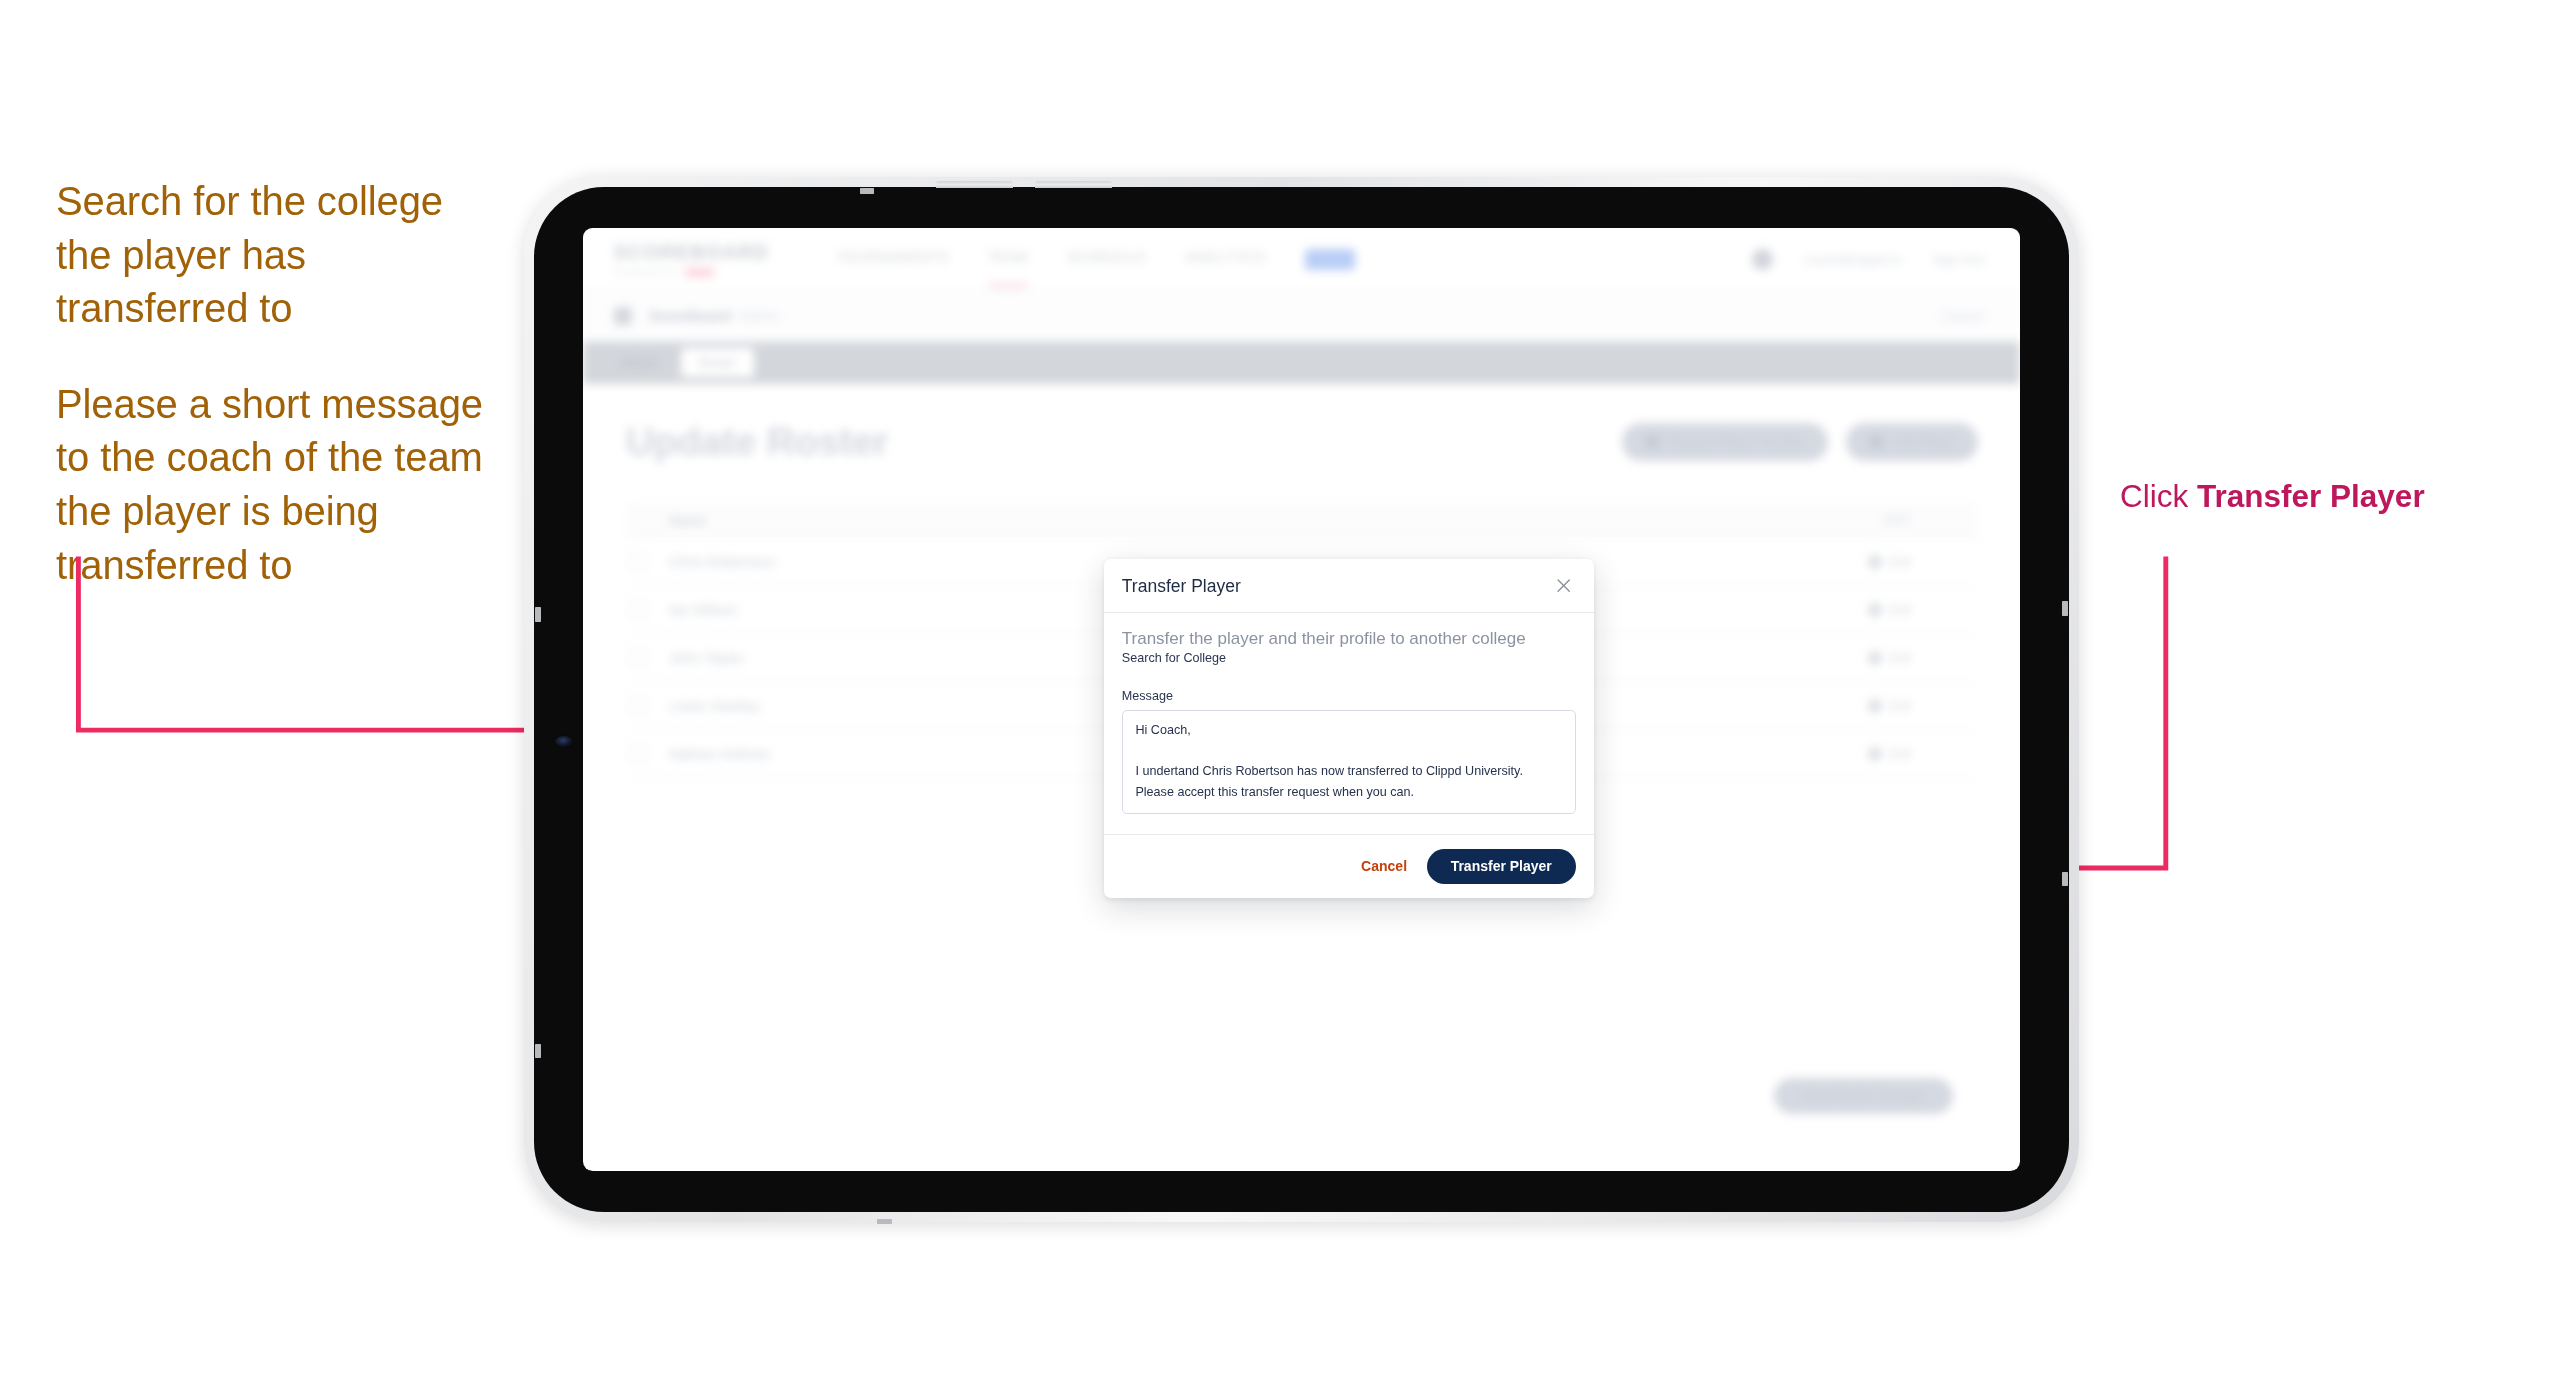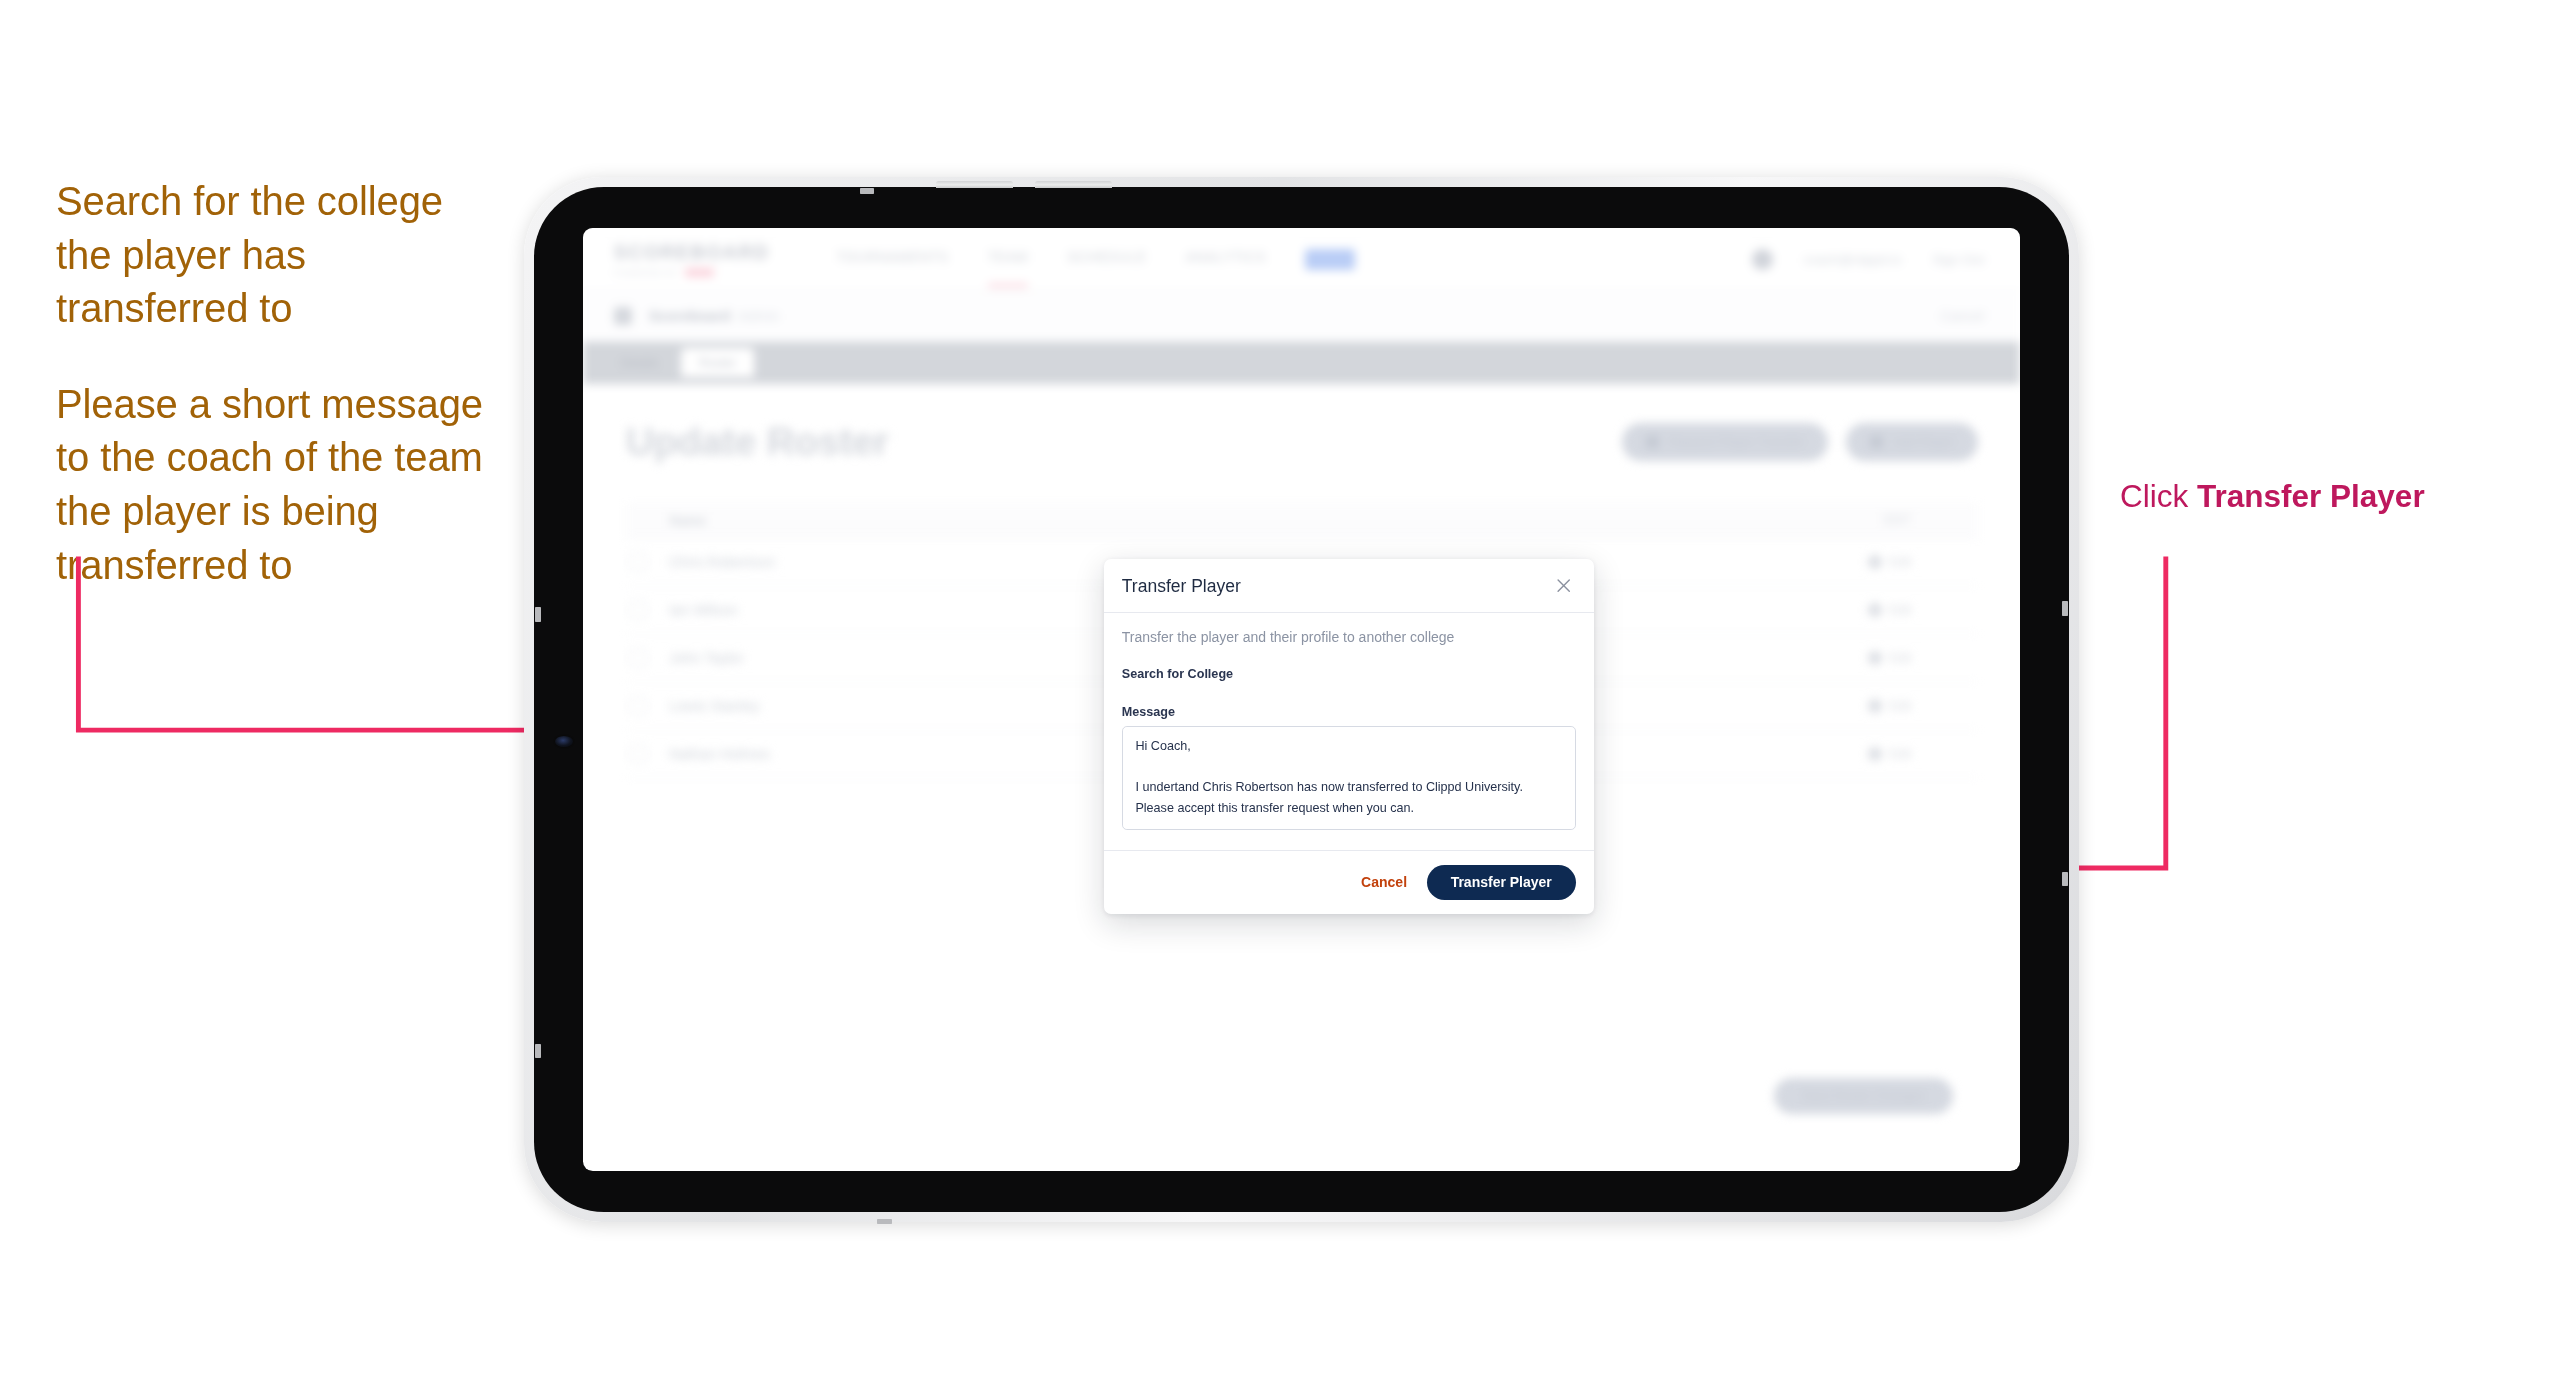--- a/index.html
+++ b/index.html
@@ -317,28 +317,28 @@
   .modal-close {
     margin-left: auto;
     width: 24px; height: 24px;
     display: flex; align-items: center; justify-content: center;
     cursor: pointer;
   }
   .modal-close svg { display: block; }
 
   .modal-body { padding: 15.4px 18px 18px 18px; }
   .modal-desc {
-    font-size: 14px;
+    font-size: 17px;
     color: #8b93a3;
-    margin-bottom: 22px;
+    margin-bottom: 2px;
   }
   .field-label {
     font-size: 12.6px;
     color: #2a3550;
-    font-weight: 700;
+    font-weight: 400;
     margin-bottom: 7px;
   }
   .text-input {
     width: 100%;
     height: 36px;
     border: 0.7px solid #d6dae3;
     border-radius: 4.9px;
     padding: 0 12.6px;
     font-size: 14px;
     color: #26324c;

